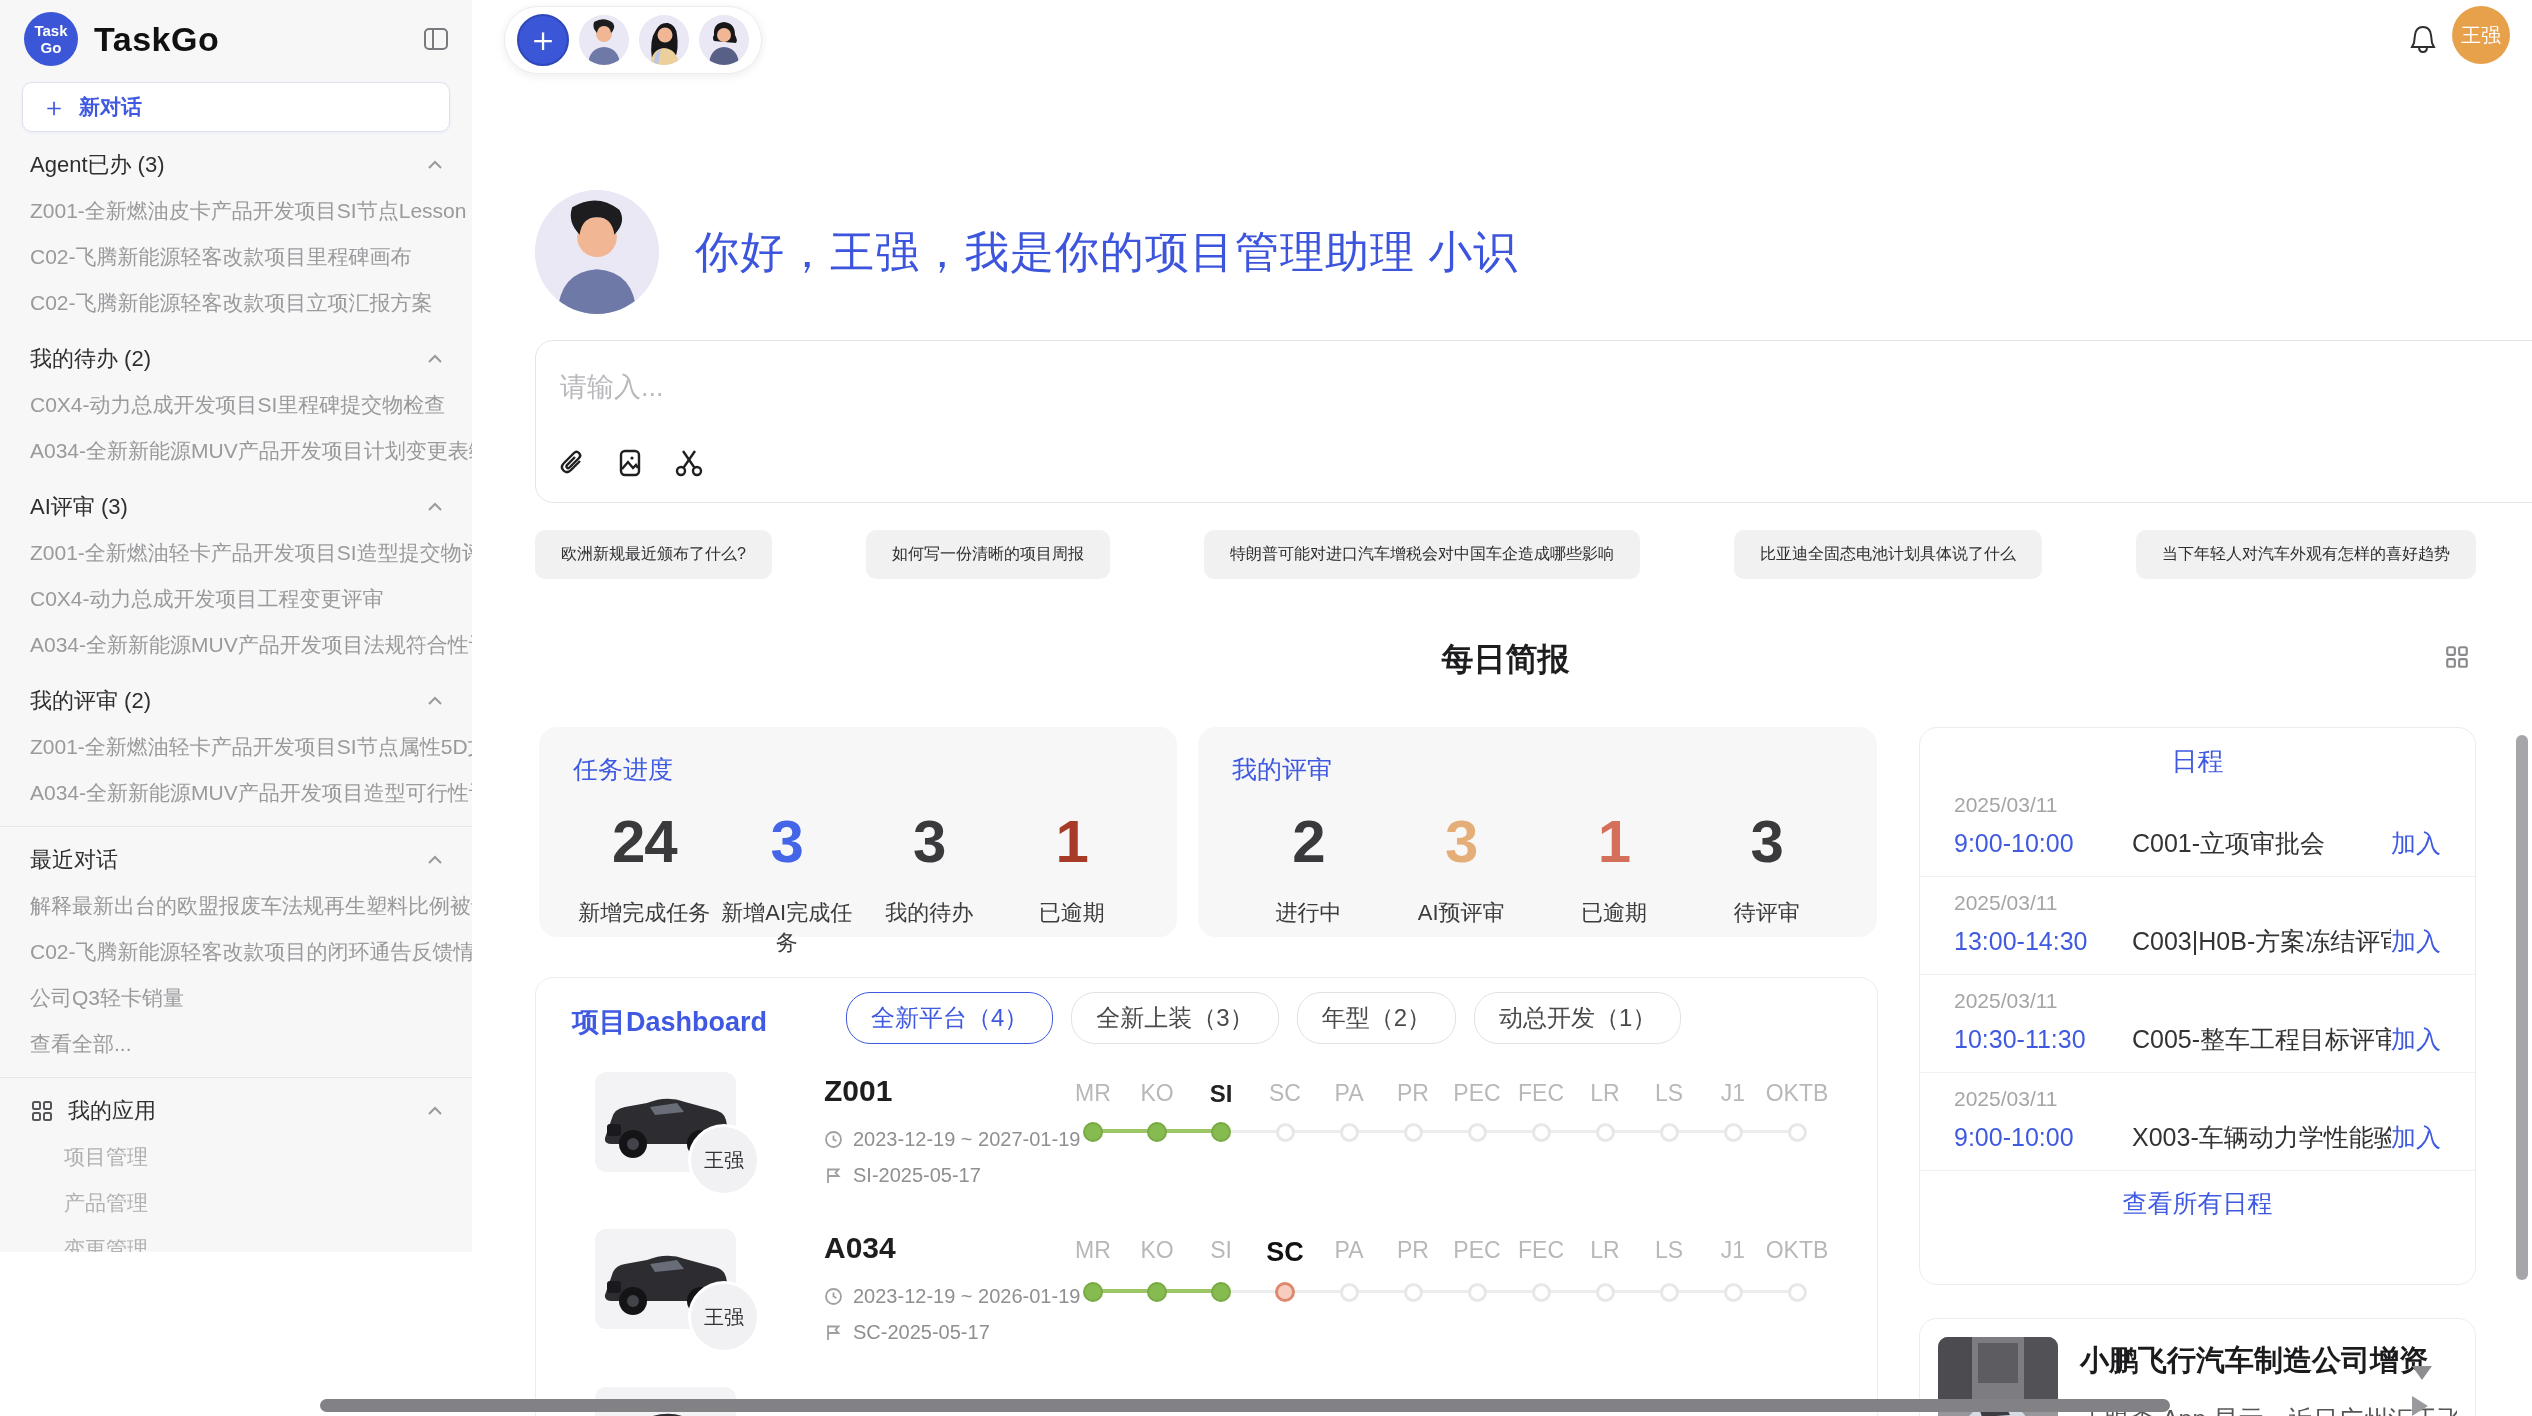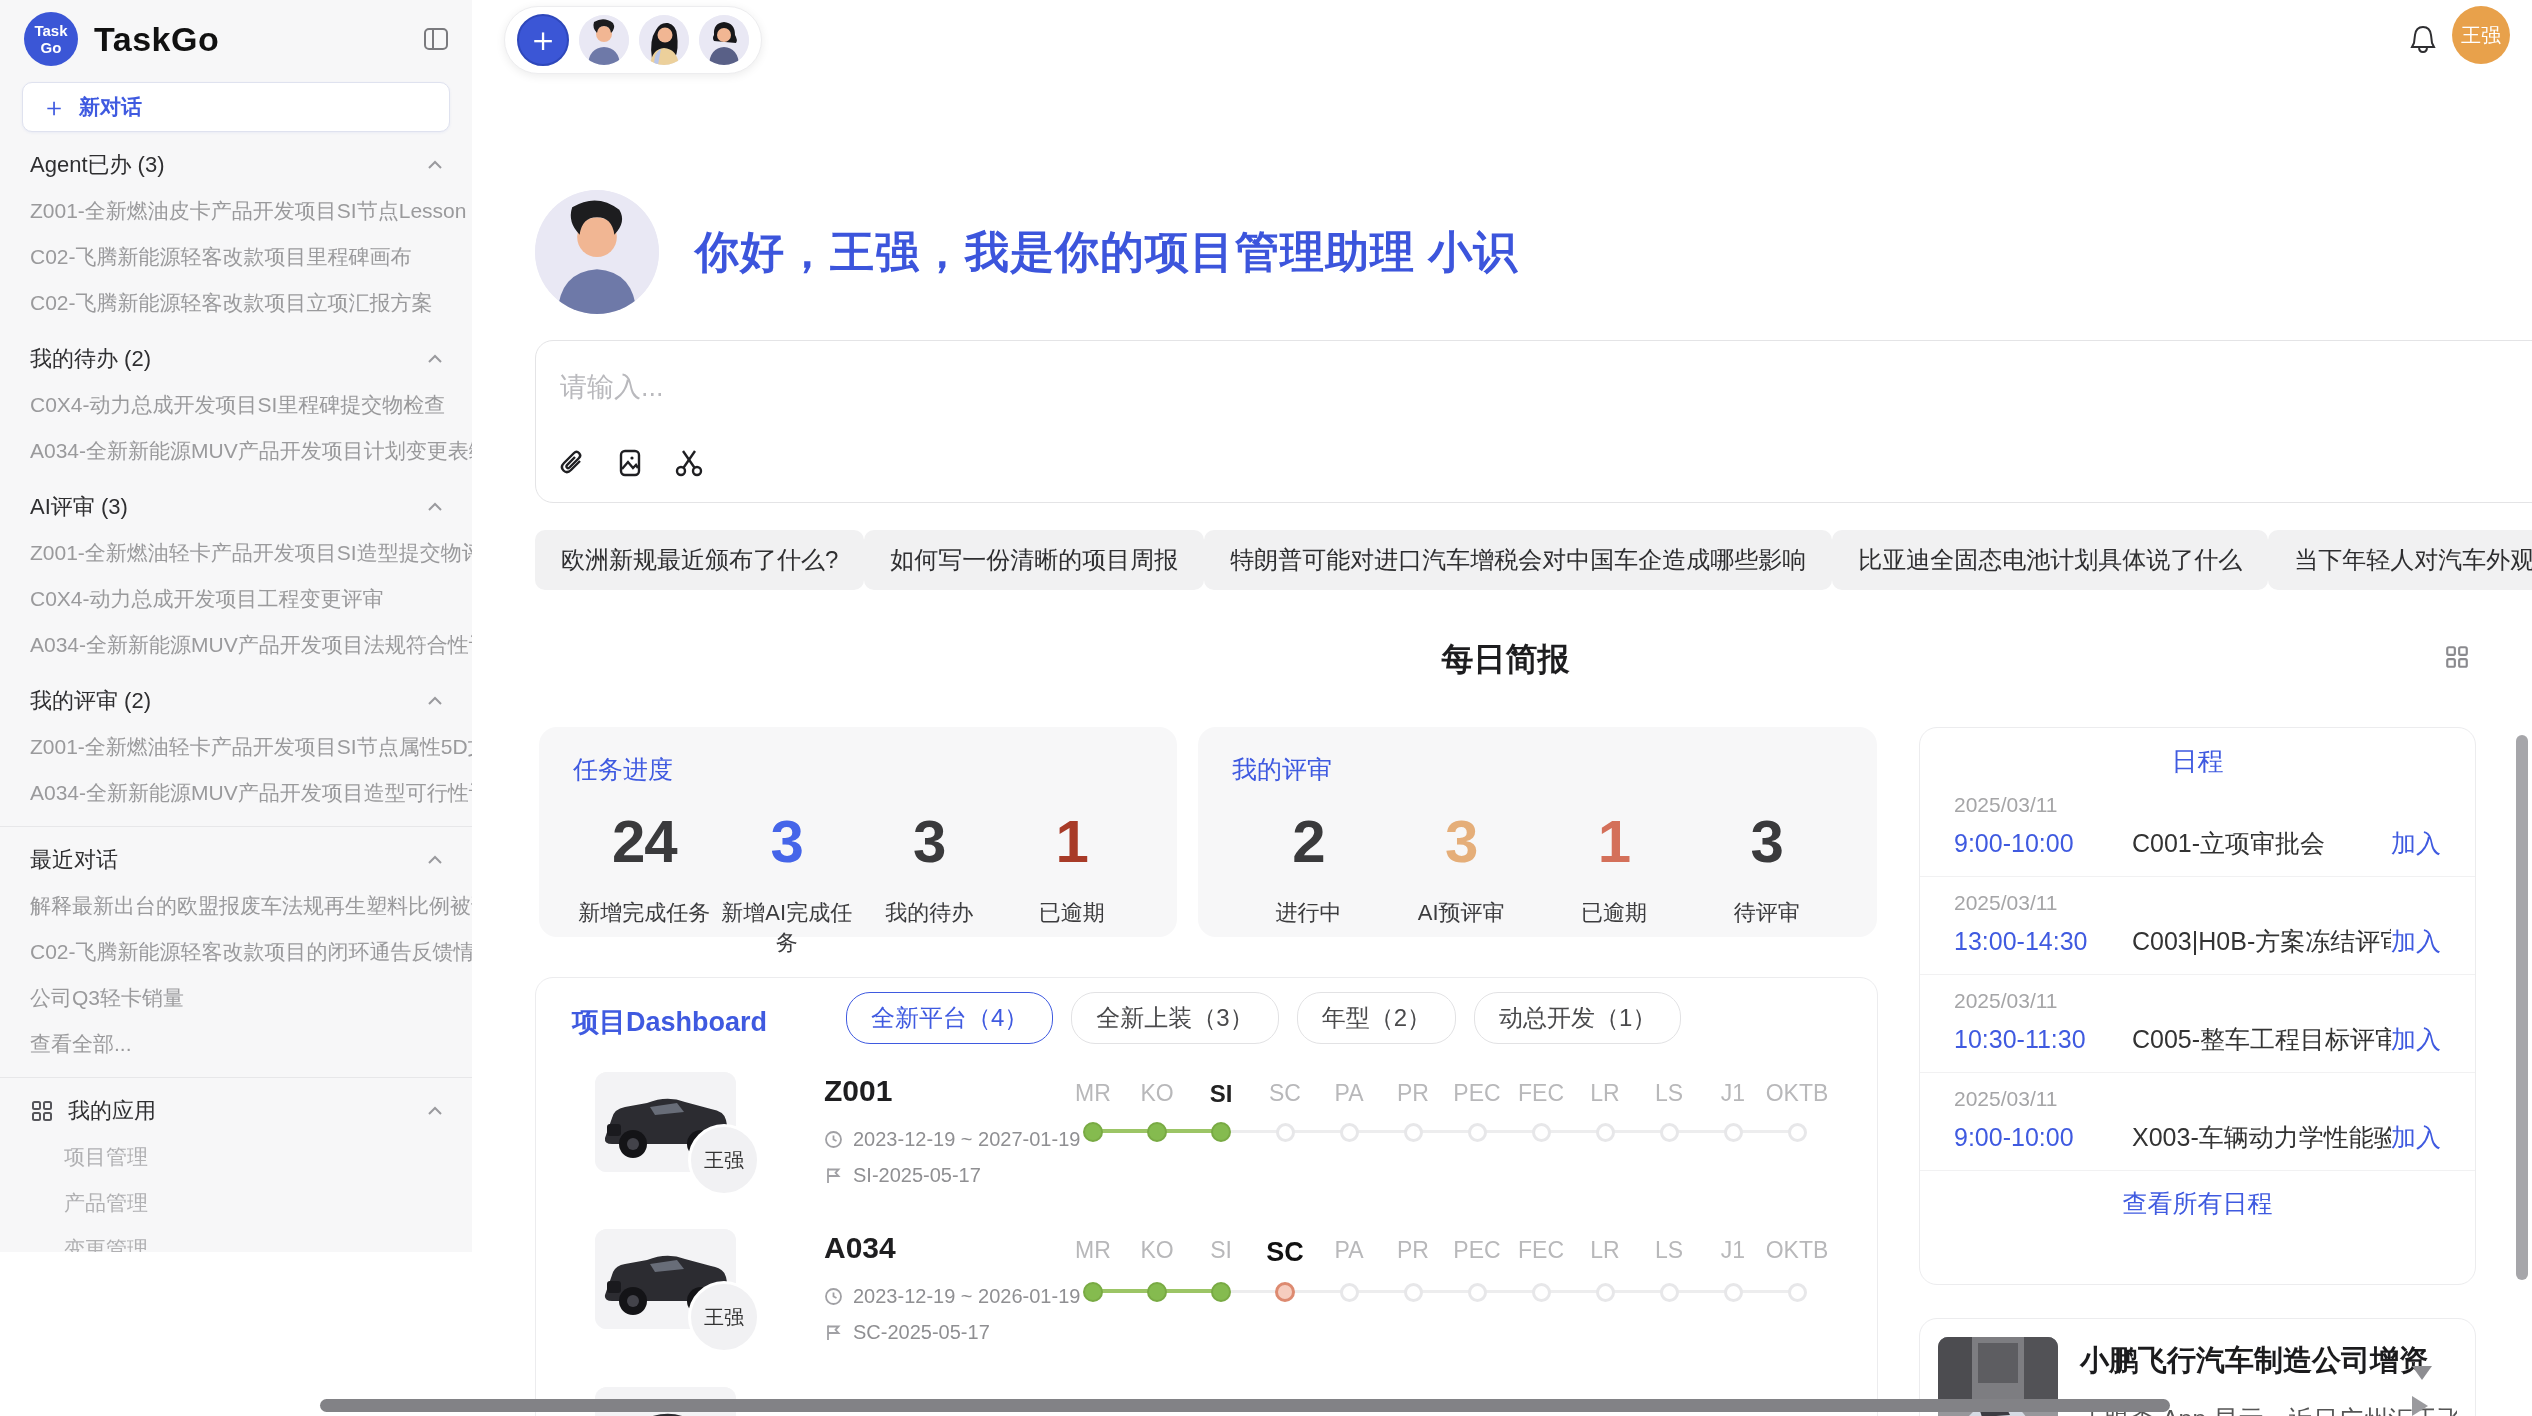--- a/index.html
+++ b/index.html
@@ -29,30 +29,30 @@
   #main{position:absolute;left:472px;top:0;right:0;height:1416px;background:#fff;}
   .pill{position:absolute;left:32px;top:6px;height:66px;border-radius:36px;background:#fff;border:1px solid #ededef;box-shadow:0 2px 10px rgba(0,0,0,.08);display:flex;align-items:center;gap:10px;padding:0 12px;}
   .pill .addbtn{width:52px;height:52px;border-radius:50%;background:#3b56d6;color:#fff;display:flex;align-items:center;justify-content:center;font-size:34px;font-weight:300;cursor:pointer;border:2px solid #2e47bb;box-sizing:border-box;}
   .av{width:50px;height:50px;border-radius:50%;overflow:hidden;background:#e8e8f3;cursor:pointer;}
   .bell{position:absolute;right:92px;top:22px;cursor:pointer;}
   .user-badge{position:absolute;right:22px;top:6px;width:58px;height:58px;border-radius:50%;background:#e8a14b;color:#fff;display:flex;align-items:center;justify-content:center;font-size:20px;cursor:pointer;}
   .content{position:absolute;left:63px;top:0;width:1941px;height:1416px;}
   
   .greet{position:absolute;left:0;top:190px;display:flex;align-items:center;gap:36px;}
   .greet .gavatar{width:124px;height:124px;border-radius:50%;overflow:hidden;background:#eae9f5;}
-  .greet .gtext{font-size:44px;font-weight:700;color:#3c55dc;letter-spacing:1px;}
+  .greet .gtext{font-size:44px;font-weight:400;color:#3c55dc;letter-spacing:1px;}
   
   .input-card{position:absolute;left:0;top:340px;width:2182px;height:163px;border:1.5px solid #e4e4e6;border-radius:18px;box-sizing:border-box;background:#fff;}
   .placeholder{position:absolute;left:24px;top:28px;font-size:27px;color:#b9b9bd;cursor:text;}
   .in-icons{position:absolute;left:20px;bottom:22px;display:flex;gap:26px;align-items:center;}
   .in-icons-r{position:absolute;right:24px;bottom:22px;display:flex;gap:26px;align-items:center;}
   .iconbtn{cursor:pointer;display:flex;}
   
   .chips{position:absolute;left:0;top:530px;width:1941px;display:flex;justify-content:space-between;}
-  .chip{background:#f1f1f2;border-radius:10px;padding:14px 26px;font-size:24px;color:#2e2e30;white-space:nowrap;cursor:pointer;}
+  .chip{background:#f1f1f2;border-radius:10px;padding:14px 26px;font-size:16px;color:#2e2e30;white-space:nowrap;cursor:pointer;}
   
   .brief-title{position:absolute;left:0;top:638px;width:1941px;text-align:center;font-size:32px;font-weight:700;color:#1d1d1f;}
   .layout-icon{position:absolute;right:6px;top:644px;cursor:pointer;}
   .stat-card{position:absolute;top:727px;height:210px;background:#f7f7f8;border-radius:18px;box-sizing:border-box;padding:26px 34px;}
   .stat-card.c1{left:4px;width:638px;}
   .stat-card.c2{left:663px;width:679px;}
   .sc-title{font-size:25px;color:#3f5ae0;}
   .stat-row{display:flex;margin-top:24px;}
   .stat{flex:1;text-align:center;}
   .stat .v{font-size:60px;font-weight:600;letter-spacing:-1px;line-height:64px;}

